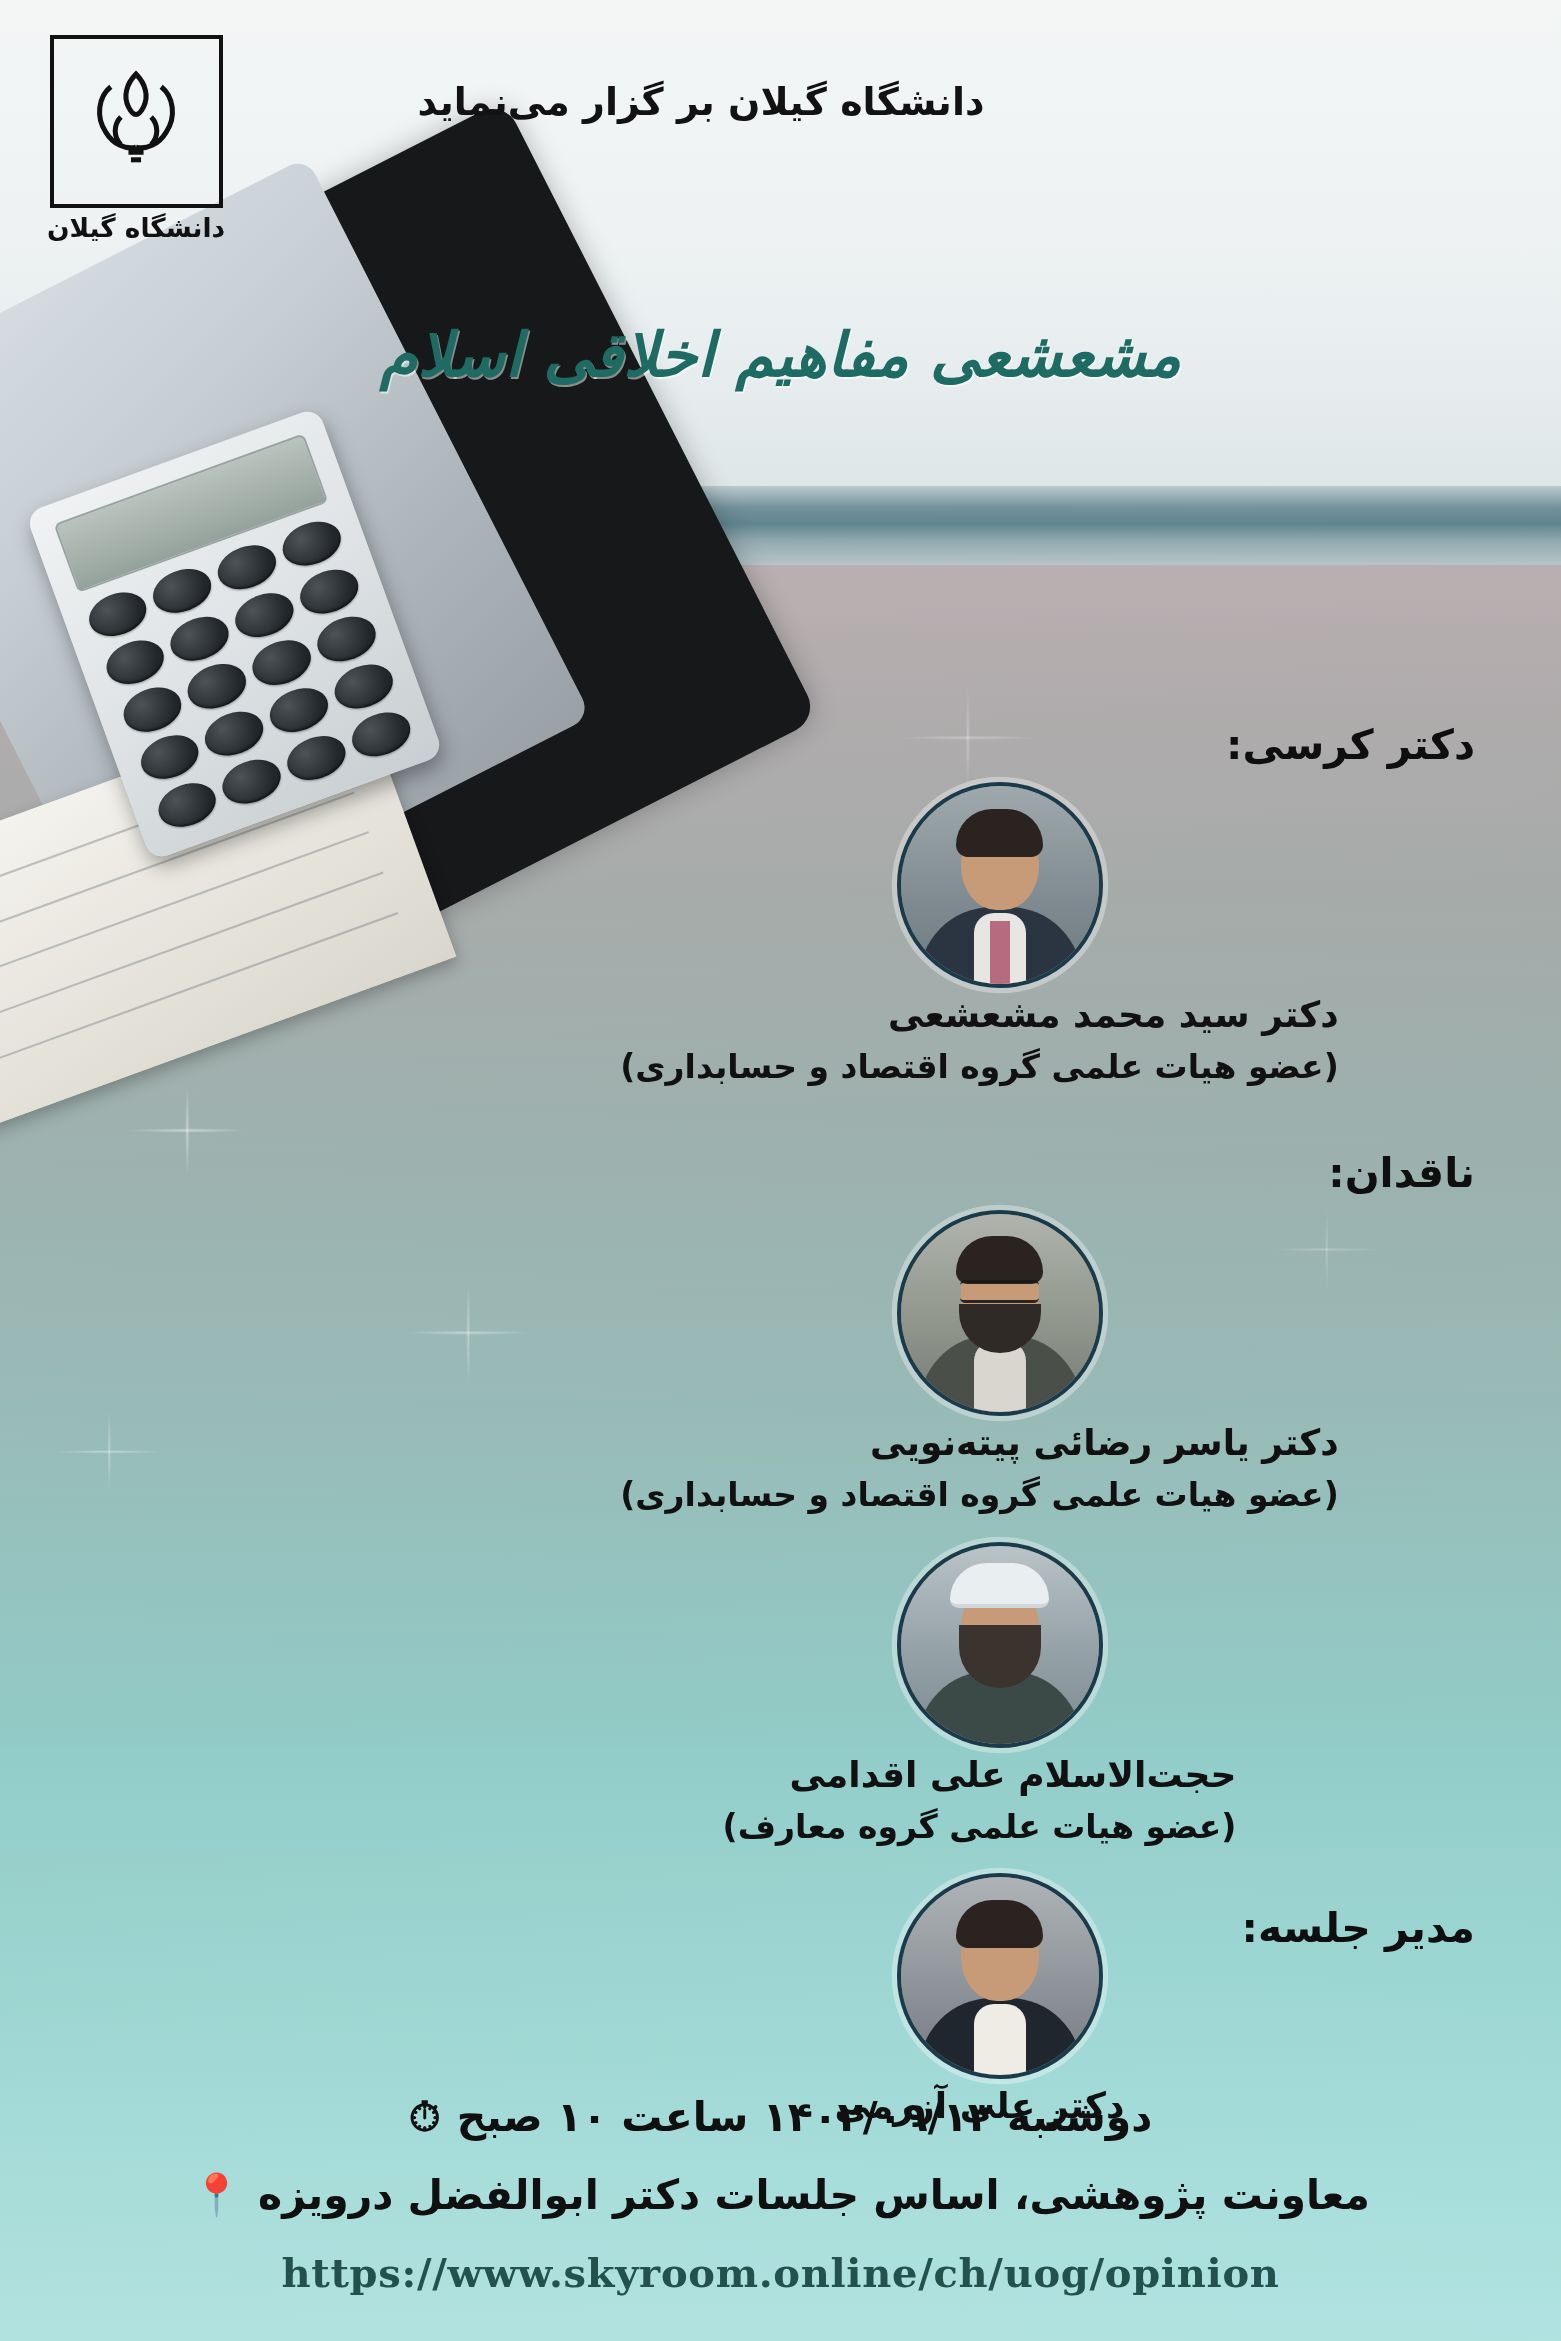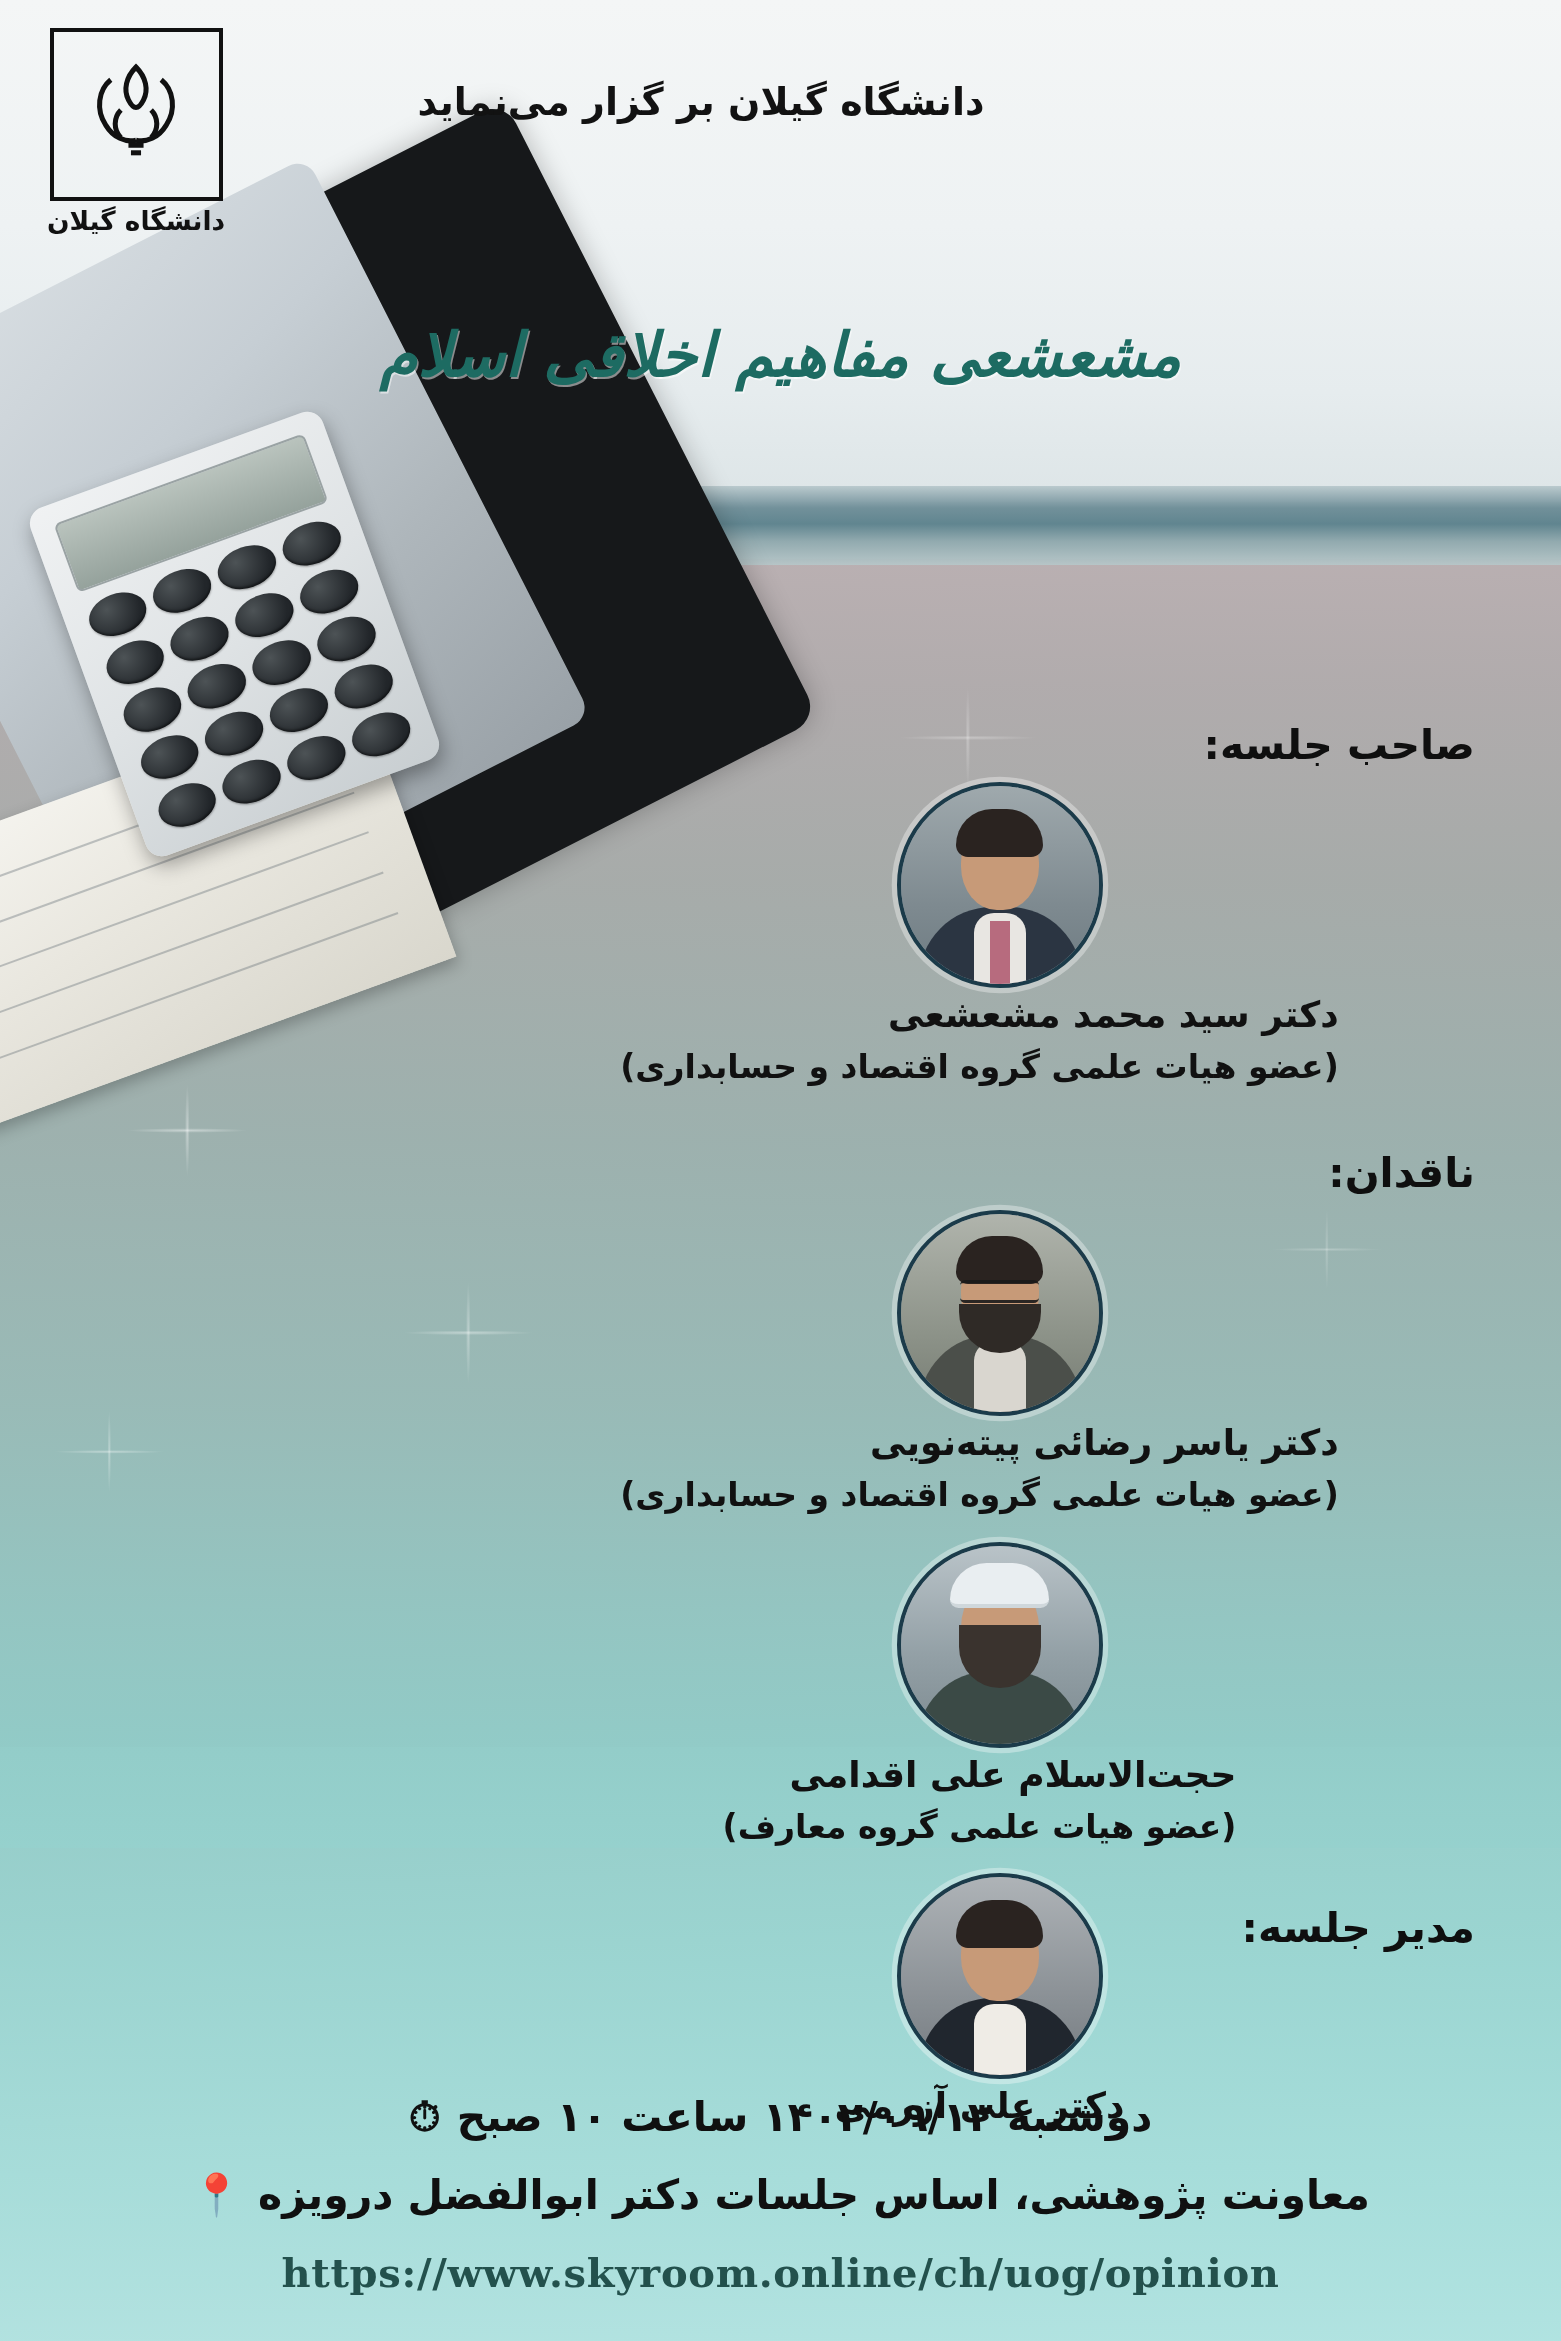--- a/index.html
+++ b/index.html
@@ -141,21 +141,21 @@
     width: 86%;
     height: 2px;
     background: rgba(90,100,110,.35);
   }
 
   
   .logo {
     position: absolute;
     right: auto;
     left: 40px;
-    top: 28px;
+    top: 35px;
     width: 192px;
     text-align: center;
   }
   .logo-mark {
     width: 165px;
     height: 165px;
     margin: 0 auto;
     border: 4.6px solid #111;
     display: flex;
     align-items: center;
@@ -435,21 +435,21 @@
   <div class="host">
     <div>دانشگاه گیلان بر گزار می‌نماید</div>
   </div>
 
   <div class="title">
     <div>مشعشعی مفاهیم اخلاقی اسلام</div>
   </div>
 
   <div class="people">
 
-    <div class="role-heading">صاحب جلسه:</div>
+    <div class="role-heading">دکتر کرسی:</div>
     <div class="person">
       <div class="avatar">
         <div class="av-bg av-a"></div>
         <div class="av-body"></div>
         <div class="av-shirt"></div>
         <div class="av-tie"></div>
         <div class="av-head"></div>
         <div class="av-hair"></div>
       </div>
       <div class="person-text">

